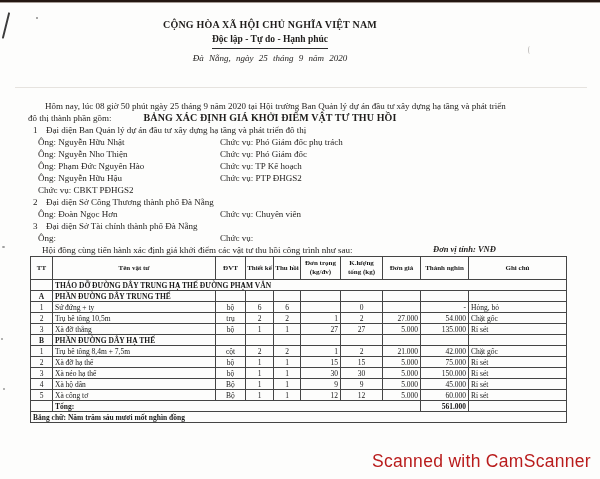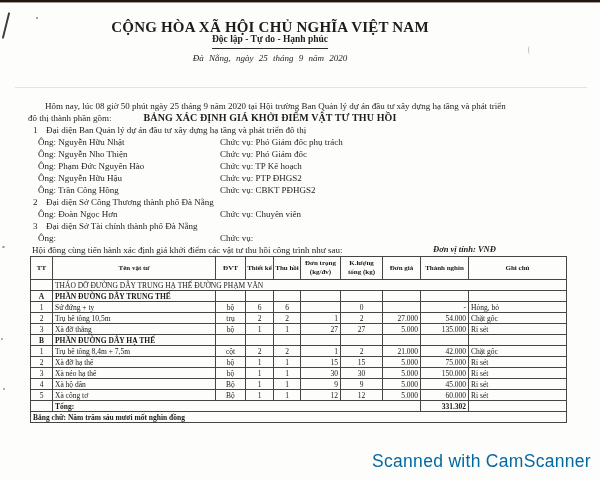--- a/index.html
+++ b/index.html
@@ -14,54 +14,54 @@
              transform:rotate(14deg);border-radius:2px;}
   .dot-a{position:absolute;left:36px;top:17px;width:2px;height:2px;background:#8a8a8a;border-radius:50%;}
   .edge-mark{position:absolute;background:#9a9a9a;border-radius:50%;}
   .paren-mark{position:absolute;left:528px;top:46px;width:3px;height:8px;
               border-left:1px solid #c6c4c2;border-radius:50% 0 0 50%;}
   .fold-line{position:absolute;left:15px;top:87px;width:572px;height:1px;
              background:#b9b1a8;opacity:.35;}
 
   
   .hdr{position:absolute;left:0;top:0;width:540px;text-align:center;}
-  .nat{position:absolute;top:19px;font-weight:bold;font-size:15px;width:540px;letter-spacing:.2px;}
+  .nat{position:absolute;top:19px;font-weight:bold;font-size:10px;width:540px;letter-spacing:.2px;}
   .motto{position:absolute;top:34px;font-weight:bold;font-size:9.5px;width:540px;}
   .motto-line{position:absolute;left:212px;top:48px;width:116px;height:1px;background:#2b2b2b;}
   .dateline{position:absolute;top:53px;font-style:italic;font-size:9px;width:540px;word-spacing:3px;}
   .doc-title{position:absolute;top:68px;font-weight:bold;font-size:10px;width:540px;letter-spacing:.1px;margin-top:44px;}
 
   
   .doc-body{position:absolute;left:28px;top:100px;width:550px;font-size:9px;line-height:12px;}
   .intro1{text-indent:17px;white-space:nowrap;}
   .grp{white-space:nowrap;}
   .grp .no{display:inline-block;width:13px;padding-left:5px;}
   .member{margin-left:10px;display:flex;white-space:nowrap;}
   .m-name{display:inline-block;width:182px;}
-  .pre-table{margin-left:4px;white-space:nowrap;}
+  .pre-table{margin-left:14px;white-space:nowrap;}
 
   .unit-note{position:absolute;left:433px;top:244px;font-size:8.5px;font-weight:bold;font-style:italic;}
 
   
   table.vt{position:absolute;left:30px;top:256px;width:536px;border-collapse:collapse;
            table-layout:fixed;font-size:7.5px;color:#181818;border-radius:16px;}
   table.vt th,table.vt td{border:1px solid #454545;padding:0 2px;overflow:hidden;white-space:nowrap;}
   table.vt th{font-size:7px;font-weight:bold;line-height:1.25;height:22px;text-align:center;
               white-space:normal;padding:0 1px;}
   table.vt td{height:10px;line-height:9px;}
   td.c{text-align:center;}
   td.r{text-align:right;padding-right:3px;}
   td.b,tr .b{font-weight:bold;}
   td.note{padding-left:4px;}
-  td.span-text{font-weight:normal;padding-left:3px;}
+  td.span-text{font-weight:bold;padding-left:3px;}
   td.total-label{padding-left:3px;height:12px;}
   td.words{font-weight:600;padding-left:24px;height:12px;}
 
   .watermark{position:absolute;right:9px;bottom:7px;font-family:"Liberation Sans","DejaVu Sans",sans-serif;
-             font-size:17.5px;color:#0369a1;letter-spacing:.3px;}
+             font-size:17.5px;color:#b91c1c;letter-spacing:.3px;}
 </style>
 </head>
 <body>
 
 <div class="page">
 
   <div class="top-strip"></div>
   <div class="top-strip2"></div>
   <div class="pen-slash"></div>
   <div class="dot-a"></div>
@@ -94,21 +94,20 @@
     </div>
     <div class="member">
       <span class="m-name">Ông: Phạm Đức Nguyên Hào</span>
       <span class="m-role">Chức vụ: TP Kế hoạch</span>
     </div>
     <div class="member">
       <span class="m-name">Ông: Nguyễn Hữu Hậu</span>
       <span class="m-role">Chức vụ: PTP ĐHGS2</span>
     </div>
     <div class="member">
-      <span class="m-name">Ông: Trần Công Hồng</span>
       <span class="m-role">Chức vụ: CBKT PĐHGS2</span>
     </div>
 
     <div class="grp">
       <span class="no">2</span><span>Đại diện Sở Công Thương thành phố Đà Nẵng</span>
     </div>
     <div class="member">
       <span class="m-name">Ông: Đoàn Ngọc Hơn</span>
       <span class="m-role">Chức vụ: Chuyên viên</span>
     </div>
@@ -274,21 +273,21 @@
           <td class="c">1</td>
           <td class="r">12</td>
           <td class="c">12</td>
           <td class="r">5.000</td>
           <td class="r">60.000</td>
           <td class="note">Rỉ sét</td>
         </tr>
         <tr>
           <td class="c"></td>
           <td class="b total-label" colspan="7">Tổng:</td>
-          <td class="r b">331.302</td>
+          <td class="r b">561.000</td>
           <td></td>
         </tr>
         <tr>
           <td class="words" colspan="10">Bằng chữ: Năm trăm sáu mươi mốt nghìn đồng</td>
         </tr>
       </tbody>
   </table>
 
   <div class="watermark">Scanned with CamScanner</div>
 </div>

